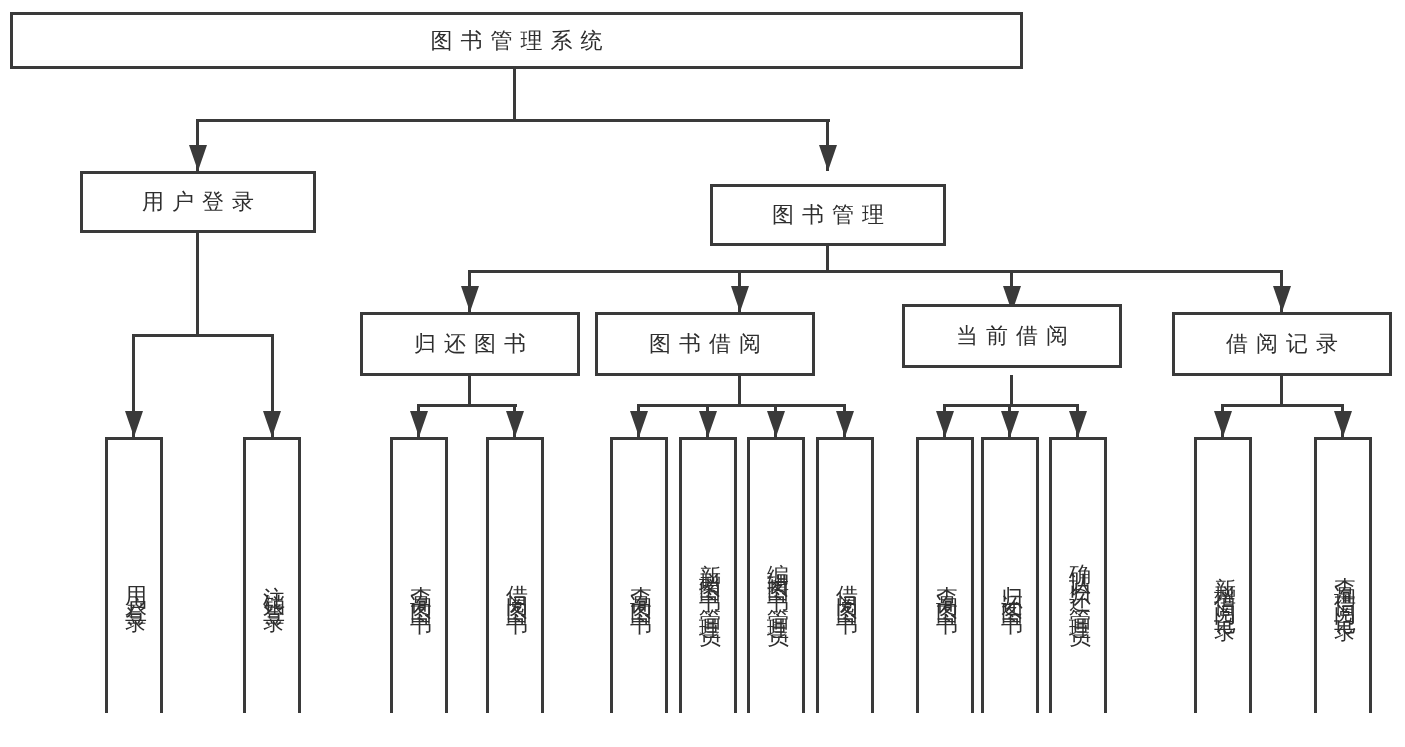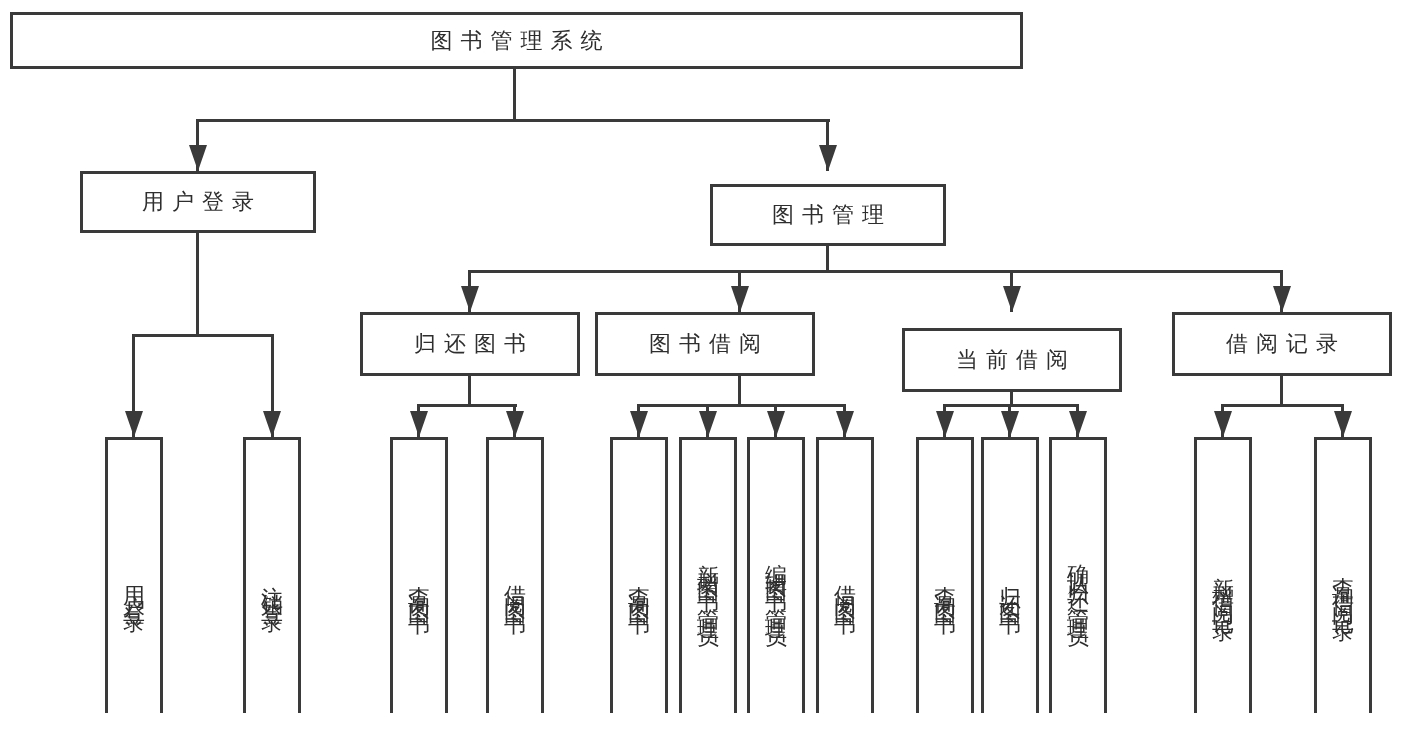--- a/index.html
+++ b/index.html
@@ -4,21 +4,21 @@
 <style>
   :root{
     --line:#3a3a3a;
     --text:#2e2e2e;
     --wm:#9ca1ae;
     --bg:#ffffff;
   }
   html,body{margin:0;padding:0;background:var(--bg);}
   #canvas{
     position:relative;width:1405px;height:713px;background:var(--bg);
-    font-family:Liberation Serif, serif;
+    font-family:Liberation Mono, monospace;
     overflow:hidden;
   }
   .node{
     position:absolute;box-sizing:border-box;
     border:3px solid var(--line);background:#fff;
     display:flex;align-items:center;justify-content:center;
     color:var(--text);font-size:22px;letter-spacing:8px;text-indent:8px;
     z-index:2;
   }
   .vnode{
@@ -72,21 +72,21 @@
   <i class="vline" style="left:738px;top:270px;height:42px"></i>
   <i class="vline" style="left:1010px;top:270px;height:42px"></i>
   <i class="vline" style="left:1280px;top:270px;height:42px"></i>
   <i class="arrow" style="left:461px;top:286px"></i>
   <i class="arrow" style="left:731px;top:286px"></i>
   <i class="arrow" style="left:1003px;top:286px"></i>
   <i class="arrow" style="left:1273px;top:286px"></i>
 
   <div class="node" style="left:360px;top:312px;width:220px;height:64px">归还图书</div>
   <div class="node" style="left:595px;top:312px;width:220px;height:64px">图书借阅</div>
-  <div class="node" style="left:902px;top:328px;width:220px;height:64px">当前借阅</div>
+  <div class="node" style="left:902px;top:304px;width:220px;height:64px">当前借阅</div>
   <div class="node" style="left:1172px;top:312px;width:220px;height:64px">借阅记录</div>
 
   <i class="vline" style="left:468px;top:375px;height:31px"></i>
   <i class="hline" style="left:417px;top:404px;width:100px"></i>
   <i class="vline" style="left:417px;top:404px;height:33px"></i>
   <i class="vline" style="left:513px;top:404px;height:33px"></i>
   <i class="arrow" style="left:410px;top:411px"></i>
   <i class="arrow" style="left:506px;top:411px"></i>
 
   <i class="vline" style="left:738px;top:375px;height:31px"></i>

